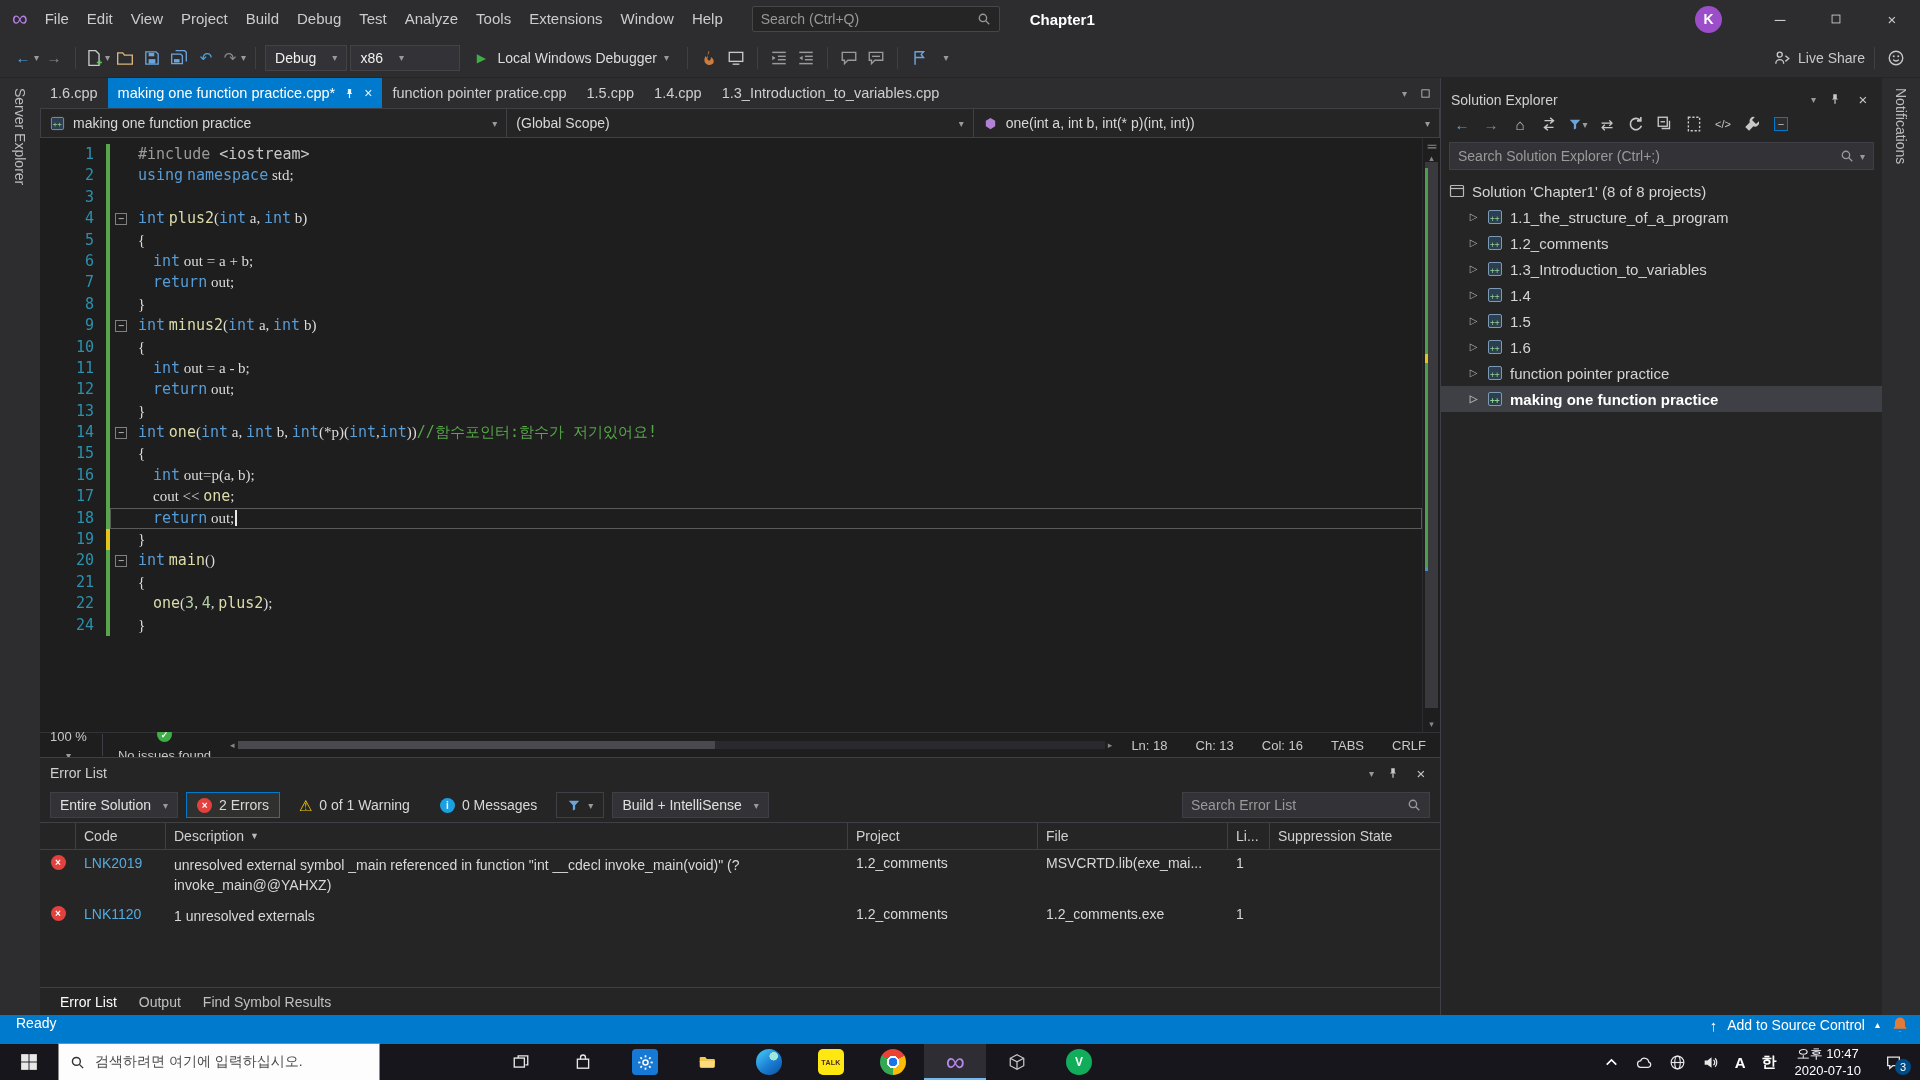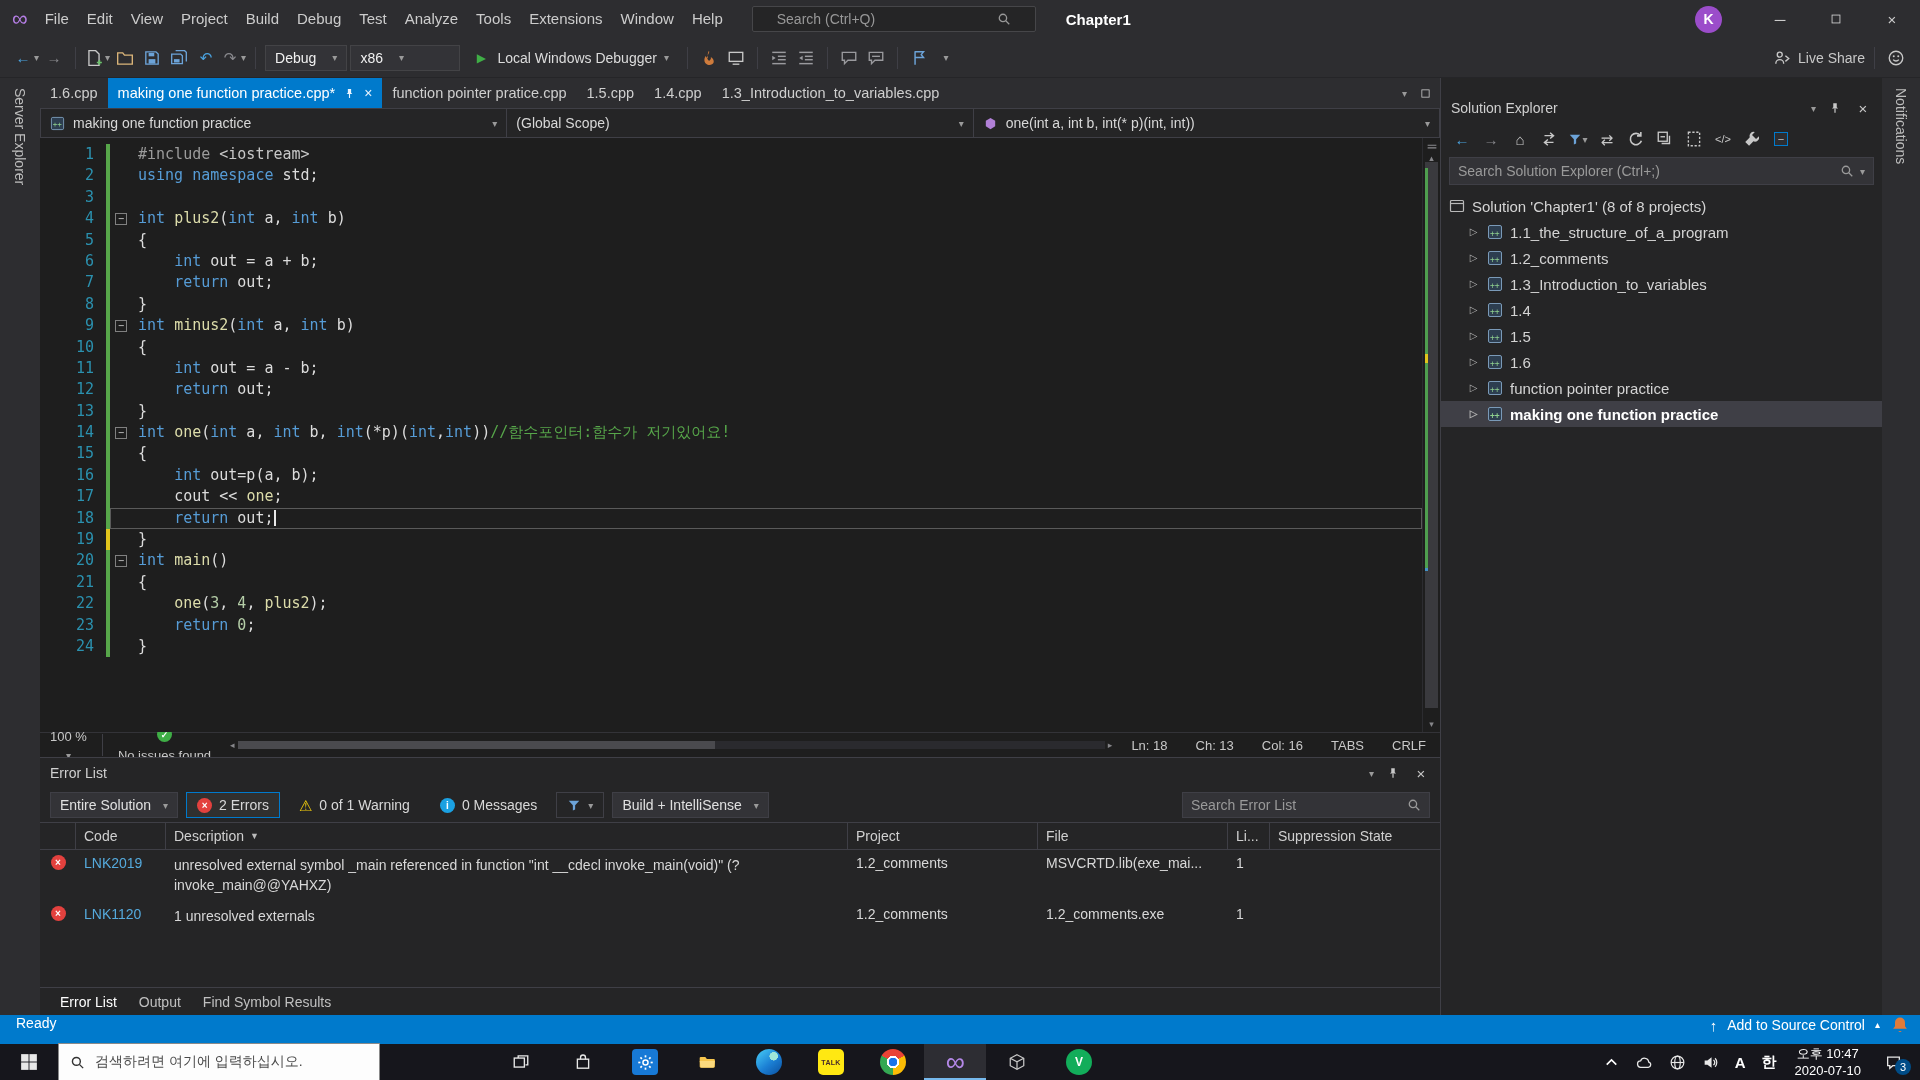--- a/index.html
+++ b/index.html
@@ -5,22 +5,22 @@
   html,body{margin:0;padding:0;width:1920px;height:1080px;overflow:hidden;background:#2d2d30;
     font-family:"Liberation Sans",sans-serif;color:#cccccc;font-size:15px;}
   *{box-sizing:border-box;}
   .screen{width:1920px;height:1080px;display:flex;flex-direction:column;}
 
   
   .titlebar{height:38px;display:flex;align-items:center;background:#2d2d30;padding-left:10px;flex:none;}
   .vslogo{color:#b57ee5;font-size:22px;margin:0 8px 0 2px;line-height:1;}
   .menus{display:flex;height:100%;}
   .menu-item{padding:0 9px;line-height:38px;color:#cccccc;white-space:nowrap;}
-  .qsearch{width:284px;height:26px;background:#252526;border:1px solid #464649;border-radius:2px;
-    display:flex;align-items:center;justify-content:space-between;padding:0 24px;color:#989898;margin-left:20px;font-size:14px;}
+  .qsearch{width:248px;height:26px;background:#252526;border:1px solid #464649;border-radius:2px;
+    display:flex;align-items:center;justify-content:space-between;padding:0 8px;color:#989898;margin-left:20px;font-size:14px;}
   .wintitle{font-weight:bold;color:#ffffff;margin-left:30px;font-size:15px;}
   .tb-right{margin-left:auto;display:flex;align-items:center;height:100%;}
   .avatar{width:27px;height:27px;border-radius:50%;background:#9b4dca;color:#fff;display:flex;align-items:center;
     justify-content:center;font-size:14px;margin-right:30px;font-weight:bold;}
   .winbtn{width:56px;height:38px;display:flex;align-items:center;justify-content:center;color:#cccccc;font-size:15px;}
 
   
   .toolbar{height:40px;background:#2d2d30;display:flex;align-items:center;padding:0 12px 0 14px;gap:3px;flex:none;border-bottom:1px solid #252528;}
   .tbtn{height:28px;min-width:24px;display:flex;align-items:center;justify-content:center;gap:2px;color:#c8c8c8;}
   .tsep{width:1px;height:22px;background:#3f3f46;margin:0 6px;flex:none;}
@@ -62,21 +62,21 @@
     font:15px/21.4px "DejaVu Sans Mono","Liberation Mono",monospace;}
   .chg{width:4px;flex:none;align-self:stretch;}
   .chg.g{background:#57a64a;}
   .chg.y{background:#e2c41c;}
   .fold{width:22px;flex:none;display:flex;align-items:center;justify-content:center;}
   .foldbox{width:12px;height:12px;border:1px solid #808080;color:#c8c8c8;font:10px/10px "DejaVu Sans Mono",monospace;
     display:flex;align-items:center;justify-content:center;background:#1e1e1e;}
   .codetext{white-space:pre;font:15px/21.4px "DejaVu Sans Mono","Liberation Mono",monospace;padding-left:6px;color:#dcdcdc;}
   .tok-kw{color:#569cd6;}  .tok-fn{color:#dcdcaa;}  .tok-cm{color:#57a64a;}
   .tok-num{color:#b5cea8;} .tok-pp{color:#9b9b9b;}  .tok-inc{color:#c8c8c8;}
-  .tok-pl,.tok-ind{color:#dcdcdc;}
+  .tok-pl,.tok-ind{color:#dcdcdc;font-family:Liberation Serif, serif;}
   .caret{display:inline-block;width:1.5px;height:16px;background:#e8e8e8;vertical-align:middle;margin-left:1px;}
 
   .vscroll{width:18px;flex:none;position:relative;background:#1e1e1e;border-left:1px solid #2c2c30;}
   .vs-arrow{position:absolute;left:0;right:0;text-align:center;color:#86868a;font-size:9px;}
   .vs-thumb{position:absolute;left:2px;right:2px;top:24px;bottom:24px;background:#3a3a3e;}
   .vmark{position:absolute;left:2px;width:3px;}
   .vgrip{position:absolute;top:2px;left:2px;width:14px;height:12px;}
 
   
   .editor-foot{height:25px;background:#1e1e1e;border-top:1px solid #333338;display:flex;align-items:center;
@@ -116,21 +116,21 @@
   .grid-row .gc{border:none;height:auto;align-items:flex-start;}
   .grid-row .c-desc{white-space:normal;line-height:1.45;display:block;}
   .link{color:#55aadd;}
   .sort{color:#bbbbbb;font-size:9px;}
   .ep-tabs{height:28px;display:flex;align-items:center;padding:0 10px;border-top:1px solid #3f3f46;flex:none;gap:2px;}
   .ep-tab{padding:0 10px;color:#c0c0c0;font-size:14px;}
   .ep-tab.active{color:#ffffff;}
 
   
   .solx{width:442px;background:#252526;border-left:1px solid #3f3f46;display:flex;flex-direction:column;flex:none;}
-  .solx-head{height:30px;display:flex;align-items:center;padding:0 10px;color:#d0d0d0;font-size:14px;flex:none;margin-top:15px;}
+  .solx-head{height:30px;display:flex;align-items:flex-end;padding:0 10px;color:#d0d0d0;font-size:14px;flex:none;}
   .solx-toolbar{height:32px;display:flex;align-items:center;gap:3px;padding:0 8px;flex:none;}
   .sx-btn{width:26px;height:24px;display:flex;align-items:center;justify-content:center;color:#c8c8c8;}
   .solx-search{height:28px;margin:2px 8px 4px 8px;background:#333337;border:1px solid #3f3f46;display:flex;
     align-items:center;padding:0 8px;color:#9a9a9a;font-size:14px;flex:none;}
   .solx-search .sright{margin-left:auto;display:flex;align-items:center;gap:6px;}
   .tree{flex:1;padding-top:4px;font-size:15px;color:#d4d4d4;overflow:hidden;}
   .tree-row{height:26px;display:flex;align-items:center;gap:7px;padding-left:26px;white-space:nowrap;}
   .tree-row.root{padding-left:8px;}
   .tree-row.selected{background:#3f3f46;color:#ffffff;font-weight:bold;}
   .exp{width:13px;flex:none;text-align:center;}
@@ -614,26 +614,20 @@
               <span class="fold"></span>
               <span class="codetext"><span class="tok-pl">{</span></span>
             </div>
             <div class="code-line">
               <span class="ln">22</span>
               <span class="chg g"></span>
               <span class="fold"></span>
               <span class="codetext"><span class="tok-ind">    </span><span class="tok-fn">one</span><span class="tok-pl">(</span><span class="tok-num">3</span><span class="tok-pl">, </span><span class="tok-num">4</span><span class="tok-pl">, </span><span class="tok-fn">plus2</span><span class="tok-pl">);</span></span>
             </div>
             <div class="code-line">
-              <span class="ln">23</span>
-              <span class="chg g"></span>
-              <span class="fold"></span>
-              <span class="codetext"><span class="tok-ind">    </span><span class="tok-kw">return</span><span class="tok-pl"> </span><span class="tok-num">0</span><span class="tok-pl">;</span></span>
-            </div>
-            <div class="code-line">
               <span class="ln">24</span>
               <span class="chg g"></span>
               <span class="fold"></span>
               <span class="codetext"><span class="tok-pl">}</span></span>
             </div>
           </div>
         <div class="vscroll">
           <span class="vgrip"><svg viewBox="0 0 16 16">
                 <path d="M3 6h10M3 9h10" stroke="#8a8a8e" stroke-width="1.2"></path>
               </svg></span>

